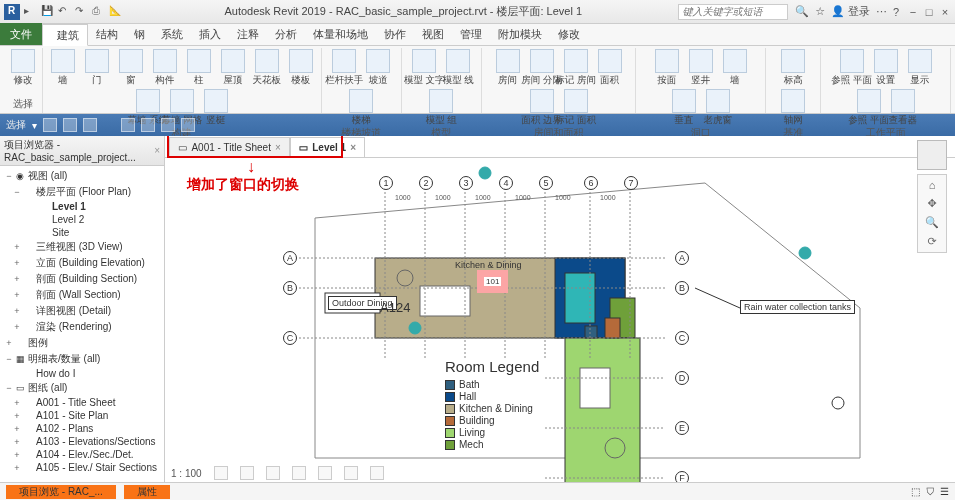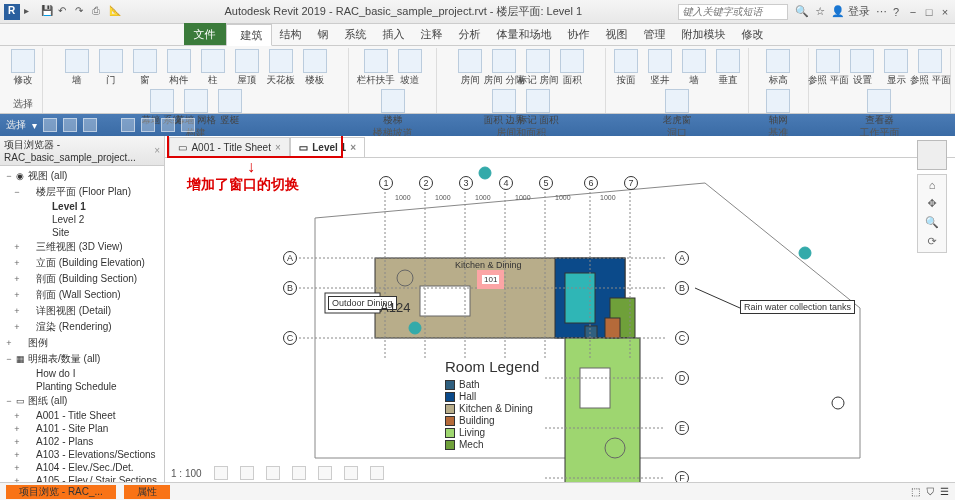--- a/index.html
+++ b/index.html
@@ -7,21 +7,21 @@
 .titlebar { height: 24px; background: linear-gradient(to bottom, #f5f5f5, #e8e8e8); display: flex; align-items: center; padding: 0 4px; border-bottom: 1px solid #ccc; }
 .titlebar .logo { width: 16px; height: 16px; background: #2a5f9e; display: inline-block; margin-right: 4px; position: relative; }
 .titlebar .logo::after { content: "R"; color: #fff; font-weight: bold; font-size: 10px; position: absolute; left: 4px; top: 1px; }
 .titlebar .qat { display: flex; gap: 3px; align-items: center; margin-right: 6px; }
 .titlebar .qat-icon { width: 14px; height: 14px; display: inline-block; font-size: 10px; color: #555; }
 .titlebar .title { flex: 1; text-align: center; font-size: 11px; color: #444; }
 .titlebar .search { width: 110px; height: 16px; border: 1px solid #ccc; font-size: 10px; font-style: italic; color: #999; padding: 0 4px; }
 .titlebar .right-icons { display: flex; gap: 6px; align-items: center; margin-left: 8px; font-size: 11px; color: #555; }
 .titlebar .win-ctrl { display: flex; gap: 4px; margin-left: 8px; }
 .titlebar .win-btn { width: 12px; font-size: 11px; text-align: center; color: #555; cursor: pointer; }
-.ribbon-tabs { height: 22px; background: #f7f7f7; display: flex; align-items: flex-end; border-bottom: 1px solid #ccc; padding-left: 0; justify-content: center; }
+.ribbon-tabs { height: 22px; background: #f7f7f7; display: flex; align-items: flex-end; border-bottom: 1px solid #ccc; padding-left: 0; }
 .ribbon-tabs .file-tab { background: #3b7b3b; color: #fff; padding: 4px 10px; height: 22px; display: flex; align-items: center; }
 .ribbon-tabs .tab { padding: 4px 8px; color: #444; cursor: pointer; height: 22px; display: flex; align-items: center; }
 .ribbon-tabs .tab.active { background: #fff; border: 1px solid #ccc; border-bottom: 1px solid #fff; margin-bottom: -1px; padding-left: 14px; }
 .ribbon-body { height: 68px; background: #f7f7f7; border-bottom: 1px solid #ccc; display: flex; padding: 2px 4px 0 4px; }
 .ribbon-group { display: flex; flex-direction: column; align-items: center; border-right: 1px solid #ddd; padding: 0 3px; }
 .ribbon-group .icons { display: flex; gap: 2px; flex-wrap: wrap; justify-content: center; }
 .ribbon-group .label { font-size: 10px; color: #555; margin-top: auto; padding-bottom: 2px; }
 .ribbon-btn { display: flex; flex-direction: column; align-items: center; width: 32px; cursor: pointer; padding: 1px 0; }
 .ribbon-btn .ico { width: 24px; height: 24px; border: 1px solid #bcd; background: #eaf2fa; margin-bottom: 1px; position: relative; }
 .ribbon-btn .txt { font-size: 9.5px; color: #444; line-height: 11px; text-align: center; white-space: nowrap; }
@@ -180,20 +180,37 @@
           <div class="ico"></div>
           <div class="txt">楼梯</div>
         </div>
       </div>
       <div class="label">楼梯坡道</div>
     </div>
     <div class="ribbon-group">
       <div class="icons">
         <div class="ribbon-btn">
           <div class="ico"></div>
+          <div class="txt">模型 文字</div>
+        </div>
+        <div class="ribbon-btn">
+          <div class="ico"></div>
+          <div class="txt">模型 线</div>
+        </div>
+        <div class="ribbon-btn">
+          <div class="ico"></div>
+          <div class="txt">模型 组</div>
+        </div>
+      </div>
+      <div class="label">模型</div>
+    </div>
+    <div class="ribbon-group">
+      <div class="icons">
+        <div class="ribbon-btn">
+          <div class="ico"></div>
           <div class="txt">房间</div>
         </div>
         <div class="ribbon-btn">
           <div class="ico"></div>
           <div class="txt">房间 分隔</div>
         </div>
         <div class="ribbon-btn">
           <div class="ico"></div>
           <div class="txt">标记 房间</div>
         </div>
@@ -359,25 +376,20 @@
         </div>
         <div class="tree-node d0">
           <span class="expander">−</span>
           <span class="icon">▦</span>
           <span>明细表/数量 (all)</span>
         </div>
         <div class="tree-node d1">
           <span class="expander"></span>
           <span class="icon"></span>
           <span>How do I</span>
-        </div>
-        <div class="tree-node d1">
-          <span class="expander"></span>
-          <span class="icon"></span>
-          <span>Planting Schedule</span>
         </div>
         <div class="tree-node d0">
           <span class="expander">−</span>
           <span class="icon">▭</span>
           <span>图纸 (all)</span>
         </div>
         <div class="tree-node d1">
           <span class="expander">+</span>
           <span class="icon"></span>
           <span>A001 - Title Sheet</span>
@@ -503,21 +515,21 @@
           <div style="position: absolute; left: 510px; top: 173px; width: 14px; height: 14px; border: 1px solid rgb(51, 51, 51); border-radius: 50%; text-align: center; line-height: 13px; font-size: 9px; background: rgb(255, 255, 255);">C</div>
           <div style="position: absolute; left: 510px; top: 213px; width: 14px; height: 14px; border: 1px solid rgb(51, 51, 51); border-radius: 50%; text-align: center; line-height: 13px; font-size: 9px; background: rgb(255, 255, 255);">D</div>
           <div style="position: absolute; left: 510px; top: 263px; width: 14px; height: 14px; border: 1px solid rgb(51, 51, 51); border-radius: 50%; text-align: center; line-height: 13px; font-size: 9px; background: rgb(255, 255, 255);">E</div>
           <div style="position: absolute; left: 510px; top: 313px; width: 14px; height: 14px; border: 1px solid rgb(51, 51, 51); border-radius: 50%; text-align: center; line-height: 13px; font-size: 9px; background: rgb(255, 255, 255);">F</div>
         </div>
 
       <div class="room-label" style="left:163px; top:138px;">Outdoor Dining</div>
       <div style="position:absolute; left:290px; top:102px; font-size:9px;">Kitchen &amp; Dining</div>
       <div class="room-label" style="left:575px; top:142px; line-height:10px;">Rain water collection tanks</div>
       <div style="position:absolute; left:215px; top:142px; font-size:13px;">A124</div>
-      <div style="position:absolute; left:312px; top:112px; font-size:8px; border:5px solid #fca5a5; background:#fff; padding:0 2px;">101</div>
+      <div style="position:absolute; left:312px; top:112px; font-size:8px; border:7px solid #fca5a5; background:#fff; padding:0 2px;">101</div>
 
       <div class="legend-box" style="left:280px; top:200px;">
         <div style="font-size:15px; margin-bottom:4px;">Room Legend</div>
         <div id="legend-items">
             <div class="legend-row">
               <span class="legend-sw" style="background: rgb(47, 95, 127);"></span>
               <span>Bath</span>
             </div>
             <div class="legend-row">
               <span class="legend-sw" style="background: rgb(11, 74, 138);"></span>

